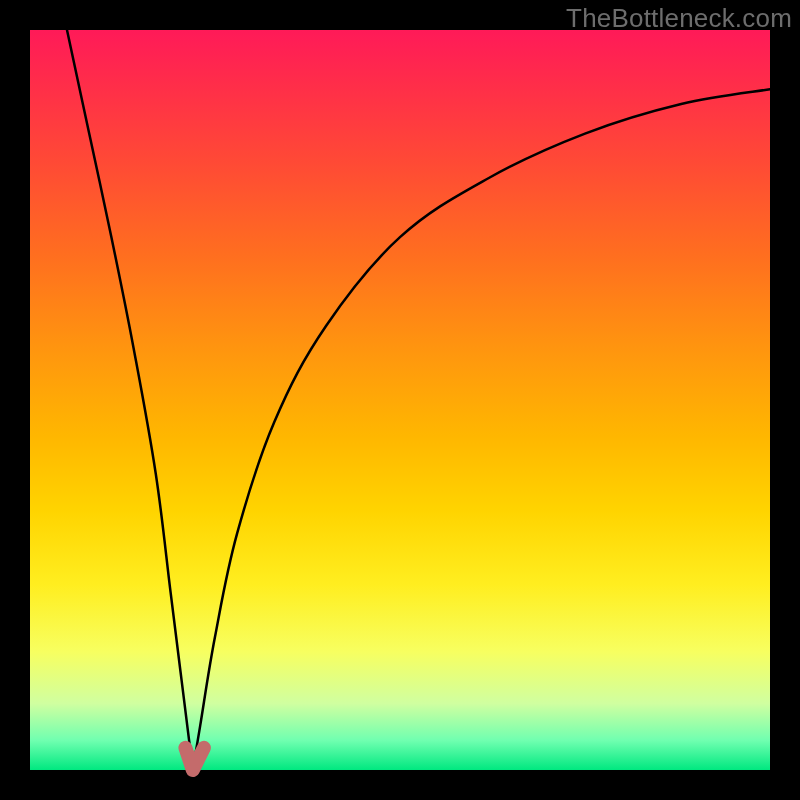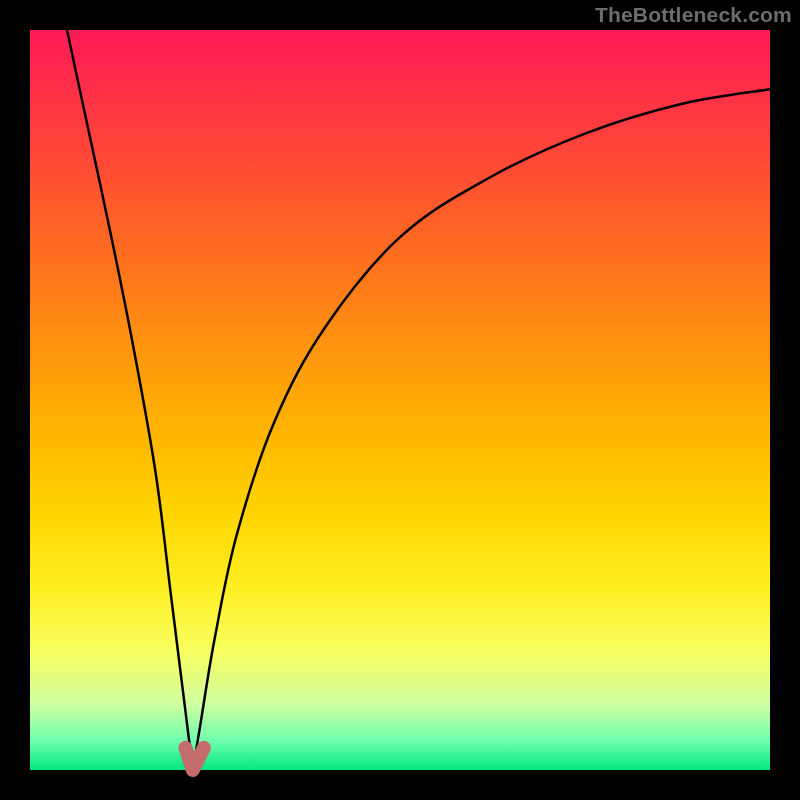--- a/index.html
+++ b/index.html
@@ -59,23 +59,23 @@
     stroke: #c46b6b;
     stroke-width: 14;
     stroke-linecap: round;
     stroke-linejoin: round;
   }
   .wm {
     position: absolute;
     top: 3px;
     right: 8px;
     color: #6d6d6d;
-    font-size: 21px;
+    font-size: 26px;
     letter-spacing: 0.2px;
-    font-weight: 700;
+    font-weight: 400;
   }
 </style>
 </head>
 <body>
 
 <div class="frame">
   <div class="plot">
     <svg class="svg-layer" viewBox="0 0 740 740" preserveAspectRatio="none">
       <path id="left-path" class="curve" d="M 37 0 C 40.996 18.648000000000003, 51.208 66.30400000000002, 59.2 103.60000000000002 C 67.19200000000001 140.89600000000002, 73.408 168.57200000000006, 81.4 207.20000000000005 C 89.39200000000001 245.82800000000003, 95.608 275.5760000000001, 103.60000000000001 318.20000000000005 C 111.59200000000001 360.824, 119.14000000000001 400.044, 125.80000000000001 444 C 132.46 487.956, 135.938 525.1039999999999, 140.6 562.4 C 145.262 599.696, 148.36999999999998 624.5600000000001, 151.7 651.2 C 155.03 677.84, 157.102 694.4159999999999, 159.1 710.4 C 161.09799999999998 726.384, 162.13400000000001 734.672, 162.8 740"></path>
       <path id="right-path" class="curve" d="M 162.8 740 C 164.132 732.008, 166.204 719.576, 170.20000000000002 695.6 C 174.19600000000003 671.624, 178.34 641.432, 185 606.8 C 191.66 572.1679999999999, 196.544 541.828, 207.20000000000002 503.2 C 217.85600000000002 464.572, 228.216 429.49600000000004, 244.20000000000002 392.20000000000005 C 260.184 354.90400000000005, 273.356 329.3, 296 296 C 318.644 262.7, 340.696 233.84000000000003, 370 207.20000000000005 C 399.304 180.56000000000006, 425.5 166.648, 458.8 148 C 492.1 129.352, 520.3679999999999 116.92000000000002, 555 103.60000000000002 C 589.6320000000001 90.28000000000003, 617.9000000000001 81.99200000000002, 651.2 74 C 684.5 66.00799999999998, 724.016 61.86399999999995, 740 59.19999999999993"></path>

